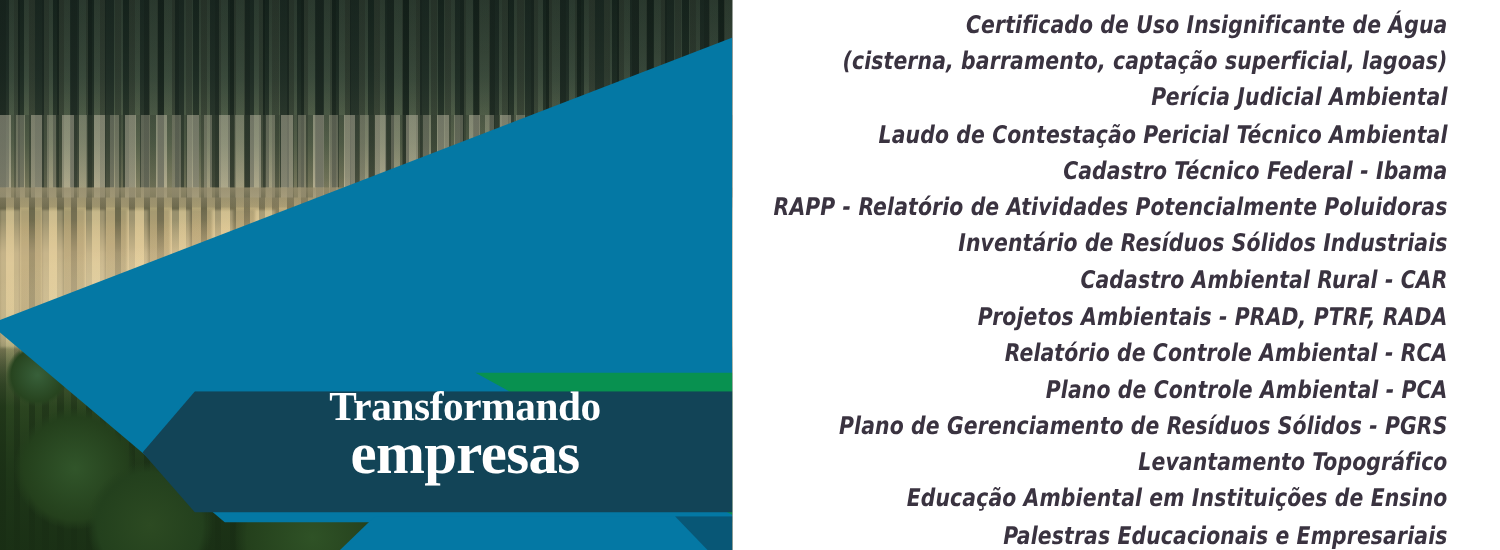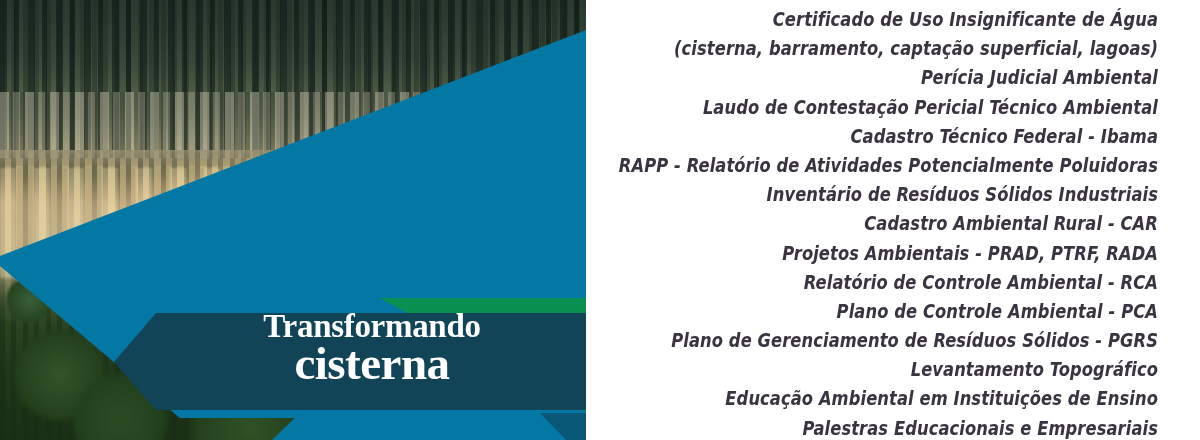--- a/index.html
+++ b/index.html
@@ -241,21 +241,21 @@
       <div id="shoreline"></div>
       <div id="reflections"></div>
     </div>
 
     <div id="blue-wedge"></div>
     <div id="green-triangle"></div>
     <div id="headline-banner"></div>
 
     <div id="headline-text">
       <span id="headline-line1">Transformando</span>
-      <span id="headline-line2">cisterna</span>
+      <span id="headline-line2">empresas</span>
     </div>
 
     <div id="bottom-bar"></div>
     <div id="bottom-bar-shade"></div>
   </div>
 
   <div id="service-list">
       <span class="service-item">Certificado de Uso Insignificante de Água</span>
       <span class="service-item">(cisterna, barramento, captação superficial, lagoas)</span>
       <span class="service-item bold">Perícia Judicial Ambiental</span>

